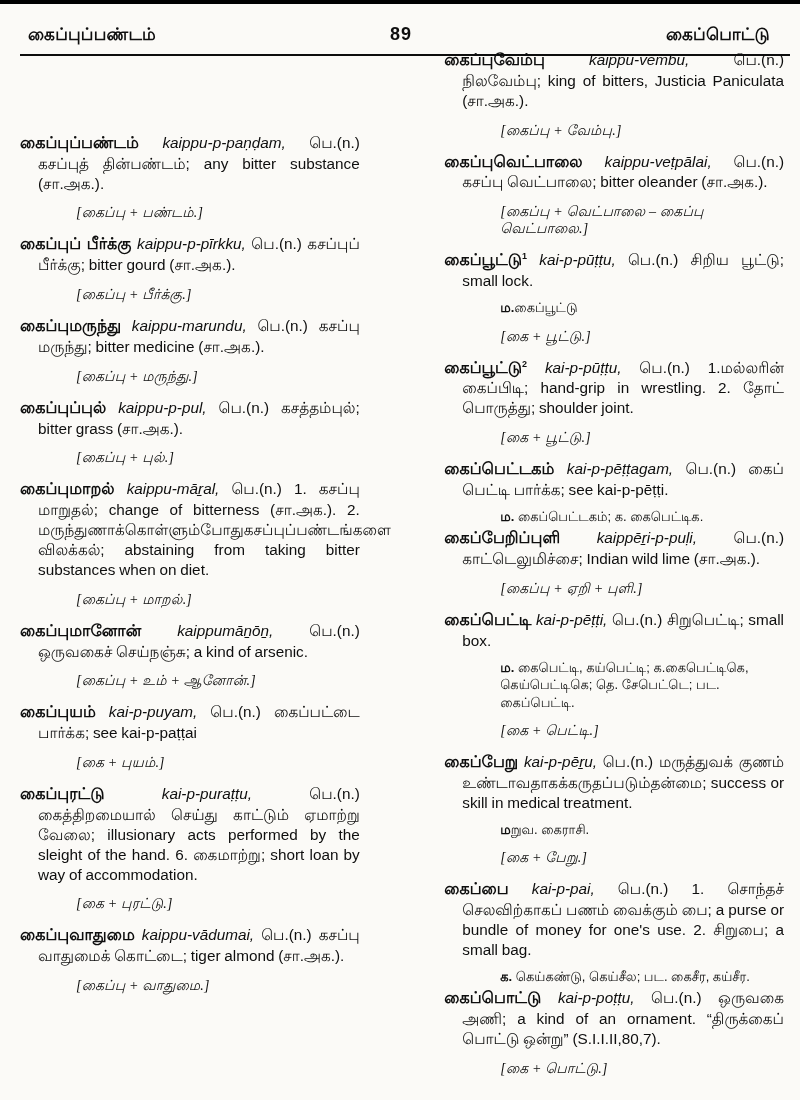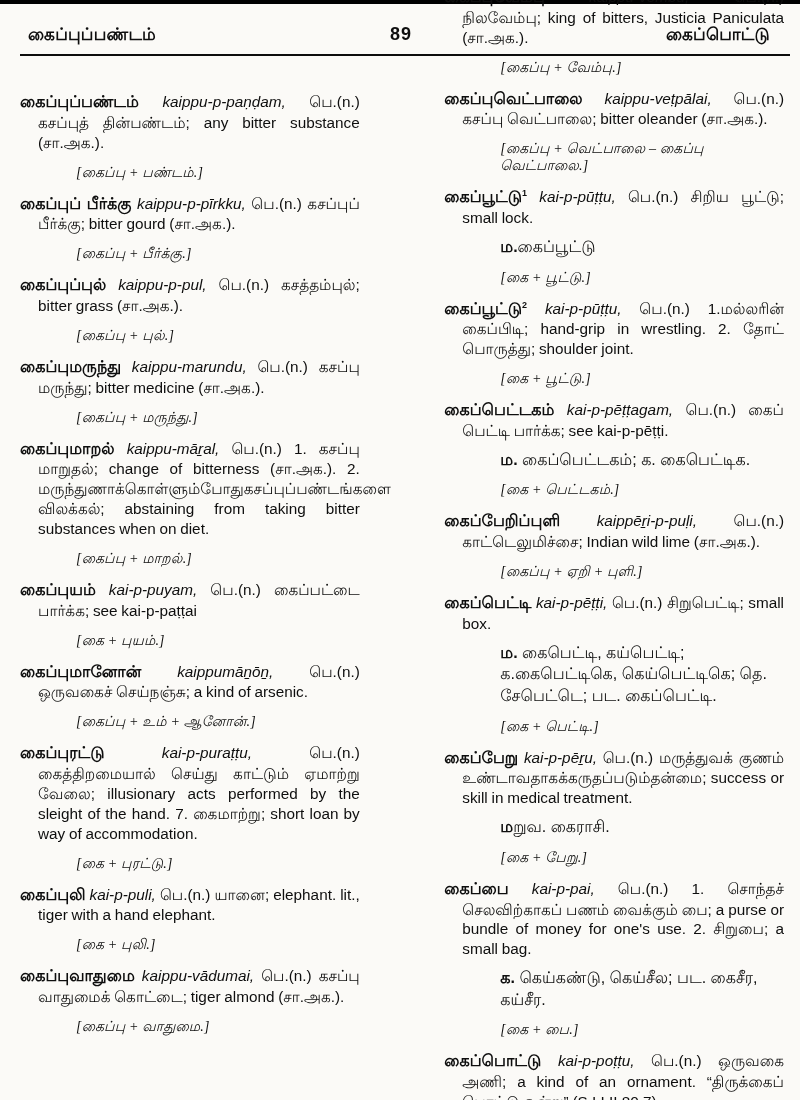--- a/index.html
+++ b/index.html
@@ -30,21 +30,21 @@
   p.def{
     margin:0;font-size:15.3px;line-height:1.3;
     text-align:justify;
     padding-left:18px;text-indent:-18px;
     word-spacing:-0.5px;
   }
   .head{font-weight:bold;font-size:16px;}
   sup.homograph{font-size:9px;font-weight:bold;vertical-align:super;line-height:0;}
   .translit{font-style:italic;}
   p.cog{
-    margin:8px 0 0 56px;font-size:16px;line-height:1.35;
+    margin:8px 0 0 56px;font-size:13px;line-height:1.35;
     font-weight:bold;text-indent:0;
   }
   p.cog{font-weight:normal;}
   p.cog::first-letter{font-weight:bold;}
   p.etym{
     margin:12px 0 12px 56px;font-size:14px;
     font-style:italic;font-family:"Liberation Serif",serif;
     letter-spacing:.2px;
   }
 </style>
@@ -65,46 +65,42 @@
   <section class="col left" id="col-left">
       <article class="entry">
         <p class="def"><b class="head">கைப்புப்பண்டம்</b> <i class="translit">kaippu-p-paṇḍam,</i> <span class="rest">பெ.(n.) கசப்புத் தின்பண்டம்; any bitter substance (சா.அக.).</span></p>
         <p class="etym">[கைப்பு + பண்டம்.]</p>
       </article>
       <article class="entry">
         <p class="def"><b class="head">கைப்புப் பீர்க்கு</b> <i class="translit">kaippu-p-pīrkku,</i> <span class="rest">பெ.(n.) கசப்புப் பீர்க்கு; bitter gourd (சா.அக.).</span></p>
         <p class="etym">[கைப்பு + பீர்க்கு.]</p>
       </article>
       <article class="entry">
+        <p class="def"><b class="head">கைப்புமருந்து</b> <i class="translit">kaippu-marundu,</i> <span class="rest">பெ.(n.) கசப்பு மருந்து; bitter medicine (சா.அக.).</span></p>
+        <p class="etym">[கைப்பு + மருந்து.]</p>
+      </article>
+      <article class="entry">
         <p class="def"><b class="head">கைப்புப்புல்</b> <i class="translit">kaippu-p-pul,</i> <span class="rest">பெ.(n.) கசத்தம்புல்; bitter grass (சா.அக.).</span></p>
         <p class="etym">[கைப்பு + புல்.]</p>
-      </article>
-      <article class="entry">
-        <p class="def"><b class="head">கைப்புமருந்து</b> <i class="translit">kaippu-marundu,</i> <span class="rest">பெ.(n.) கசப்பு மருந்து; bitter medicine (சா.அக.).</span></p>
-        <p class="etym">[கைப்பு + மருந்து.]</p>
       </article>
       <article class="entry">
         <p class="def"><b class="head">கைப்புமாறல்</b> <i class="translit">kaippu-māṟal,</i> <span class="rest">பெ.(n.) 1. கசப்பு மாறுதல்; change of bitterness (சா.அக.). 2. மருந்துணாக்கொள்ளும்போதுகசப்புப்பண்டங்களை விலக்கல்; abstaining from taking bitter substances when on diet.</span></p>
         <p class="etym">[கைப்பு + மாறல்.]</p>
       </article>
       <article class="entry">
+        <p class="def"><b class="head">கைப்புமானோன்</b> <i class="translit">kaippumāṉōṉ,</i> <span class="rest">பெ.(n.) ஒருவகைச் செய்நஞ்சு; a kind of arsenic.</span></p>
+        <p class="etym">[கைப்பு + உம் + ஆனோன்.]</p>
+      </article>
+      <article class="entry">
         <p class="def"><b class="head">கைப்புயம்</b> <i class="translit">kai-p-puyam,</i> <span class="rest">பெ.(n.) கைப்பட்டை பார்க்க; see kai-p-paṭṭai</span></p>
         <p class="etym">[கை + புயம்.]</p>
       </article>
       <article class="entry">
-        <p class="def"><b class="head">கைப்புமானோன்</b> <i class="translit">kaippumāṉōṉ,</i> <span class="rest">பெ.(n.) ஒருவகைச் செய்நஞ்சு; a kind of arsenic.</span></p>
-        <p class="etym">[கைப்பு + உம் + ஆனோன்.]</p>
-      </article>
-      <article class="entry">
-        <p class="def"><b class="head">கைப்புரட்டு</b> <i class="translit">kai-p-puraṭṭu,</i> <span class="rest">பெ.(n.) கைத்திறமையால் செய்து காட்டும் ஏமாற்று வேலை; illusionary acts performed by the sleight of the hand. 7. கைமாற்று; short loan by way of accommodation.</span></p>
+        <p class="def"><b class="head">கைப்புரட்டு</b> <i class="translit">kai-p-puraṭṭu,</i> <span class="rest">பெ.(n.) கைத்திறமையால் செய்து காட்டும் ஏமாற்று வேலை; illusionary acts performed by the sleight of the hand. 6. கைமாற்று; short loan by way of accommodation.</span></p>
         <p class="etym">[கை + புரட்டு.]</p>
-      </article>
-      <article class="entry">
-        <p class="def"><b class="head">கைப்புலி</b> <i class="translit">kai-p-puli,</i> <span class="rest">பெ.(n.) யானை; elephant. lit., tiger with a hand elephant.</span></p>
-        <p class="etym">[கை + புலி.]</p>
       </article>
       <article class="entry">
         <p class="def"><b class="head">கைப்புவாதுமை</b> <i class="translit">kaippu-vādumai,</i> <span class="rest">பெ.(n.) கசப்பு வாதுமைக் கொட்டை; tiger almond (சா.அக.).</span></p>
         <p class="etym">[கைப்பு + வாதுமை.]</p>
       </article>
     </section>
   <div class="divider"></div>
   <section class="col right" id="col-right">
       <article class="entry">
         <p class="def"><b class="head">கைப்புவேம்பு</b> <i class="translit">kaippu-vēmbu,</i> <span class="rest">பெ.(n.) நிலவேம்பு; king of bitters, Justicia Paniculata (சா.அக.).</span></p>
@@ -119,39 +115,37 @@
         <p class="cog">ம.கைப்பூட்டு</p>
         <p class="etym">[கை + பூட்டு.]</p>
       </article>
       <article class="entry">
         <p class="def"><b class="head">கைப்பூட்டு</b><sup class="homograph">2</sup> <i class="translit">kai-p-pūṭṭu,</i> <span class="rest">பெ.(n.) 1.மல்லரின் கைப்பிடி; hand-grip in wrestling. 2. தோட் பொருத்து; shoulder joint.</span></p>
         <p class="etym">[கை + பூட்டு.]</p>
       </article>
       <article class="entry">
         <p class="def"><b class="head">கைப்பெட்டகம்</b> <i class="translit">kai-p-pēṭṭagam,</i> <span class="rest">பெ.(n.) கைப் பெட்டி பார்க்க; see kai-p-pēṭṭi.</span></p>
         <p class="cog">ம. கைப்பெட்டகம்; க. கைபெட்டிக.</p>
-        <p class="etym">[கை + பெட்டகம்.]</p>
       </article>
       <article class="entry">
         <p class="def"><b class="head">கைப்பேறிப்புளி</b> <i class="translit">kaippēṟi-p-puḷi,</i> <span class="rest">பெ.(n.) காட்டெலுமிச்சை; Indian wild lime (சா.அக.).</span></p>
         <p class="etym">[கைப்பு + ஏறி + புளி.]</p>
       </article>
       <article class="entry">
         <p class="def"><b class="head">கைப்பெட்டி</b> <i class="translit">kai-p-pēṭṭi,</i> <span class="rest">பெ.(n.) சிறுபெட்டி; small box.</span></p>
         <p class="cog">ம. கைபெட்டி, கய்பெட்டி; க.கைபெட்டிகெ, கெய்பெட்டிகெ; தெ. சேபெட்டெ; பட. கைப்பெட்டி.</p>
         <p class="etym">[கை + பெட்டி.]</p>
       </article>
       <article class="entry">
         <p class="def"><b class="head">கைப்பேறு</b> <i class="translit">kai-p-pēṟu,</i> <span class="rest">பெ.(n.) மருத்துவக் குணம் உண்டாவதாகக்கருதப்படும்தன்மை; success or skill in medical treatment.</span></p>
         <p class="cog">மறுவ. கைராசி.</p>
         <p class="etym">[கை + பேறு.]</p>
       </article>
       <article class="entry">
         <p class="def"><b class="head">கைப்பை</b> <i class="translit">kai-p-pai,</i> <span class="rest">பெ.(n.) 1. சொந்தச் செலவிற்காகப் பணம் வைக்கும் பை; a purse or bundle of money for one's use. 2. சிறுபை; a small bag.</span></p>
         <p class="cog">க. கெய்கண்டு, கெய்சீல; பட. கைசீர, கய்சீர.</p>
-        <p class="etym">[கை + பை.]</p>
       </article>
       <article class="entry">
         <p class="def"><b class="head">கைப்பொட்டு</b> <i class="translit">kai-p-poṭṭu,</i> <span class="rest">பெ.(n.) ஒருவகை அணி; a kind of an ornament. “திருக்கைப் பொட்டு ஒன்று” (S.I.I.II,80,7).</span></p>
         <p class="etym">[கை + பொட்டு.]</p>
       </article>
     </section>
 </main>
 
 </body></html>

